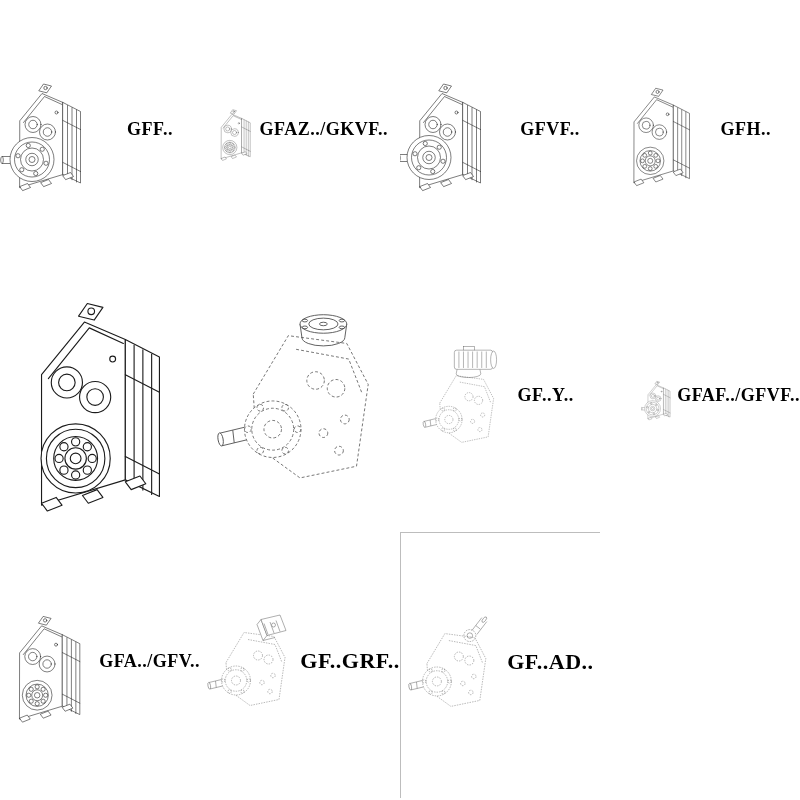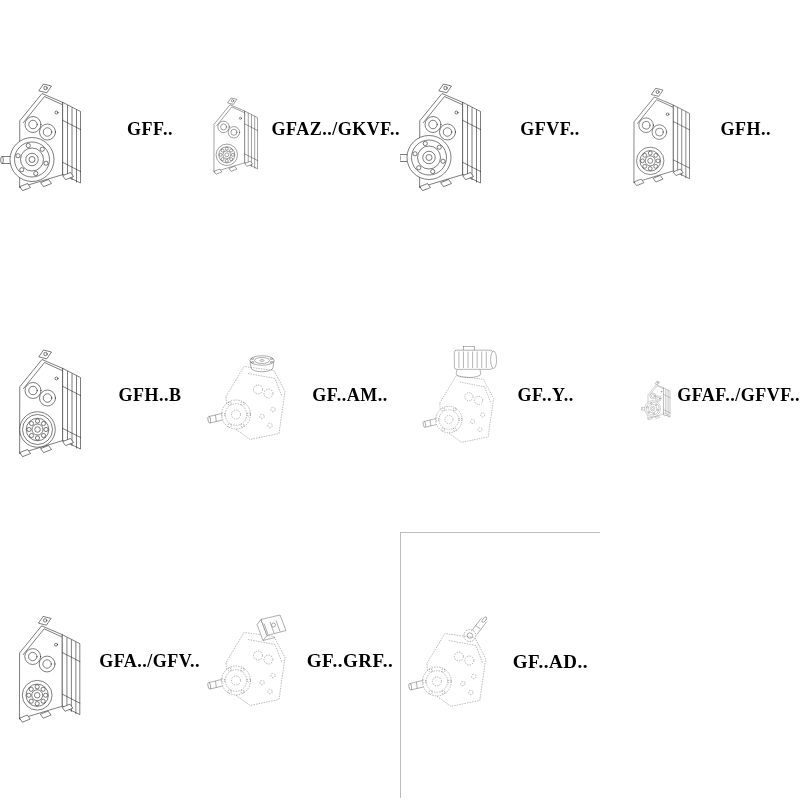--- a/index.html
+++ b/index.html
@@ -2,21 +2,21 @@
 <html><head>
 <meta charset="utf-8">
 <style>
   html,body{margin:0;padding:0;background:#fff;}
   .page{width:800px;height:800px;background:#ffffff;overflow:hidden;}
   .grid{display:grid;grid-template-columns:repeat(4,200px);grid-template-rows:repeat(3,266px);width:800px;}
   .cell{display:flex;align-items:center;justify-content:flex-end;box-sizing:border-box;}
   .draw{width:200px;height:228px;display:block;}
   .label{height:36px;line-height:28px;font-family:"Liberation Serif",serif;font-weight:bold;
          font-size:18px;letter-spacing:.5px;color:#000;text-align:center;width:100%;}
-  .label.lg{font-size:19px;}
+  .label.lg{font-size:22px;}
   .framed{border-left:1px solid #bdbdbd;border-top:1px solid #bdbdbd;}
   .defsvg{position:absolute;width:0;height:0;overflow:hidden;}
 </style>
 </head>
 <body>
 
 <svg class="defsvg" xmlns="http://www.w3.org/2000/svg" aria-hidden="true">
   <defs>
 
     <g id="housing" stroke="#1c1c1c" stroke-width="1.15" fill="none" stroke-linejoin="round" stroke-linecap="round">
@@ -144,21 +144,21 @@
   <div class="grid">
 
     <figure class="cell" style="margin:0;">
       <svg class="draw" viewBox="0 0 200 234">
         <use href="#housing"></use>
         <use href="#flange" transform="translate(64,170)"></use>
       </svg>
       <figcaption class="label">GFF..</figcaption>
     </figure>
 
-    <figure class="cell" style="margin:0;">
+    <figure class="cell" style="margin:12px;">
       <svg class="draw" viewBox="0 0 200 234">
         <use href="#housing"></use>
         <use href="#bearing" transform="translate(75,178)"></use>
       </svg>
       <figcaption class="label">GFAZ../GKVF..</figcaption>
     </figure>
 
 
     <figure class="cell" style="margin:0;">
       <svg class="draw" viewBox="0 0 200 234">
@@ -175,29 +175,27 @@
       </svg>
       <figcaption class="label">GFH..</figcaption>
     </figure>
 
     <figure class="cell" style="margin:0;">
       <svg class="draw" viewBox="0 0 200 234">
         <use href="#housing"></use>
         <circle cx="75" cy="178" r="35.5" stroke="#1c1c1c" stroke-width="1.15" fill="#fff"></circle>
         <use href="#bearing" transform="translate(75,178)"></use>
       </svg>
-      <figcaption class="label">GFH..B</figcaption>
     </figure>
 
     <figure class="cell" style="margin:0;">
       <svg class="draw" viewBox="0 0 200 234">
         <use href="#angledbody"></use>
         <use href="#att-am"></use>
       </svg>
-      <figcaption class="label">GF..AM..</figcaption>
     </figure>
 
     <figure class="cell" style="margin:16px;">
       <svg class="draw" viewBox="0 0 200 234">
         <use href="#angledbody" transform="translate(0,14)"></use>
         <use href="#att-y"></use>
       </svg>
       <figcaption class="label">GF..Y..</figcaption>
     </figure>
 

